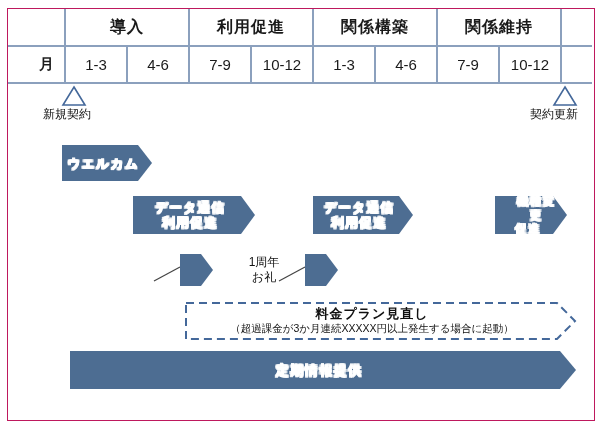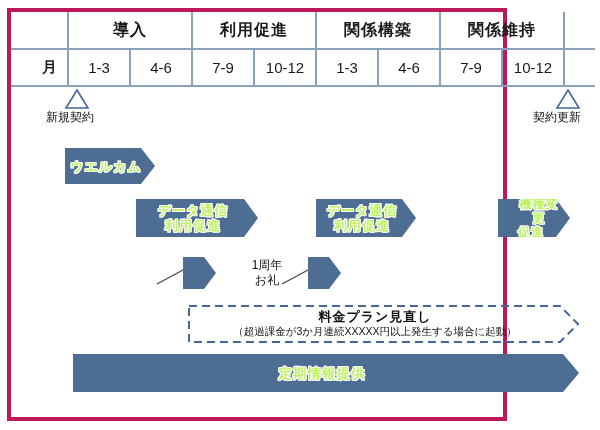--- a/index.html
+++ b/index.html
@@ -1,35 +1,35 @@
 <!DOCTYPE html>
 <html><head>
 <meta charset="utf-8">
 <style>
   * { margin:0; padding:0; box-sizing:border-box; }
   html,body { background:#fff; font-family:"Liberation Sans","DejaVu Sans",sans-serif; color:#1a1a1a; }
   .canvas { position:relative; width:600px; height:430px; background:#fff; overflow:hidden; }
-  .frame { position:absolute; left:7px; top:8px; width:500px; height:413px; border:4px solid #be185d; background:#fff; }
+  .frame { position:absolute; left:7px; top:8px; width:588px; height:413px; border:1px solid #be185d; background:#fff; }
 
   
   table.phase-table { border-collapse:collapse; width:584px; table-layout:fixed; }
   table.phase-table td { border:2px solid #8ba0bd; text-align:center; vertical-align:middle; height:37px;
     font-size:16px; font-weight:600; letter-spacing:1px; }
   table.phase-table td.month-cell { font-size:15px; font-weight:500; letter-spacing:0; }
   table.phase-table td.month-label { text-align:right; padding-right:9px; font-size:15px; }
   table.phase-table tr td:first-child { border-left:none; }
   table.phase-table tr td:last-child { border-right:none; }
   table.phase-table tr:first-child td { border-top:none; }
 
   .main { position:relative; width:584px; height:332px; }
 
   
   .arrow { position:absolute; background:#4d6d92; display:flex; align-items:center; justify-content:center;
     flex-direction:column; clip-path:polygon(0 0, calc(100% - 14px) 0, 100% 50%, calc(100% - 14px) 100%, 0 100%); }
-  .arrow .alabel { color:#bef264; font-weight:700; font-size:13px; line-height:15px; text-align:center;
+  .arrow .alabel { color:#ffffff; font-weight:400; font-size:13px; line-height:15px; text-align:center;
     padding-right:8px; letter-spacing:1px;
     text-shadow:1px 0 0 #fff,-1px 0 0 #fff,0 1px 0 #fff,0 -1px 0 #fff,1px 1px 0 #fff,-1px -1px 0 #fff,1px -1px 0 #fff,-1px 1px 0 #fff; }
   .arrow.small-pentagon { clip-path:polygon(0 0, calc(100% - 12px) 0, 100% 50%, calc(100% - 12px) 100%, 0 100%); }
   .arrow.big { clip-path:polygon(0 0, calc(100% - 16px) 0, 100% 50%, calc(100% - 16px) 100%, 0 100%); }
 
   .plain-label { position:absolute; font-size:12px; line-height:15px; text-align:center; color:#111; }
   .tri { position:absolute; width:28px; height:22px; }
   .callout { position:absolute; }
 
   .dashed-wrap { position:absolute; }

